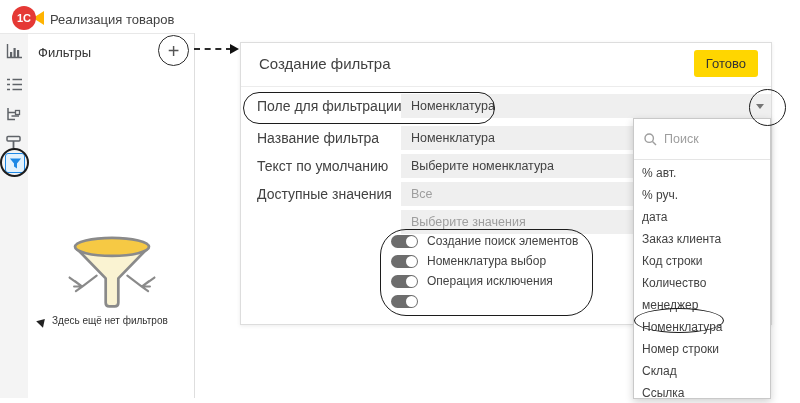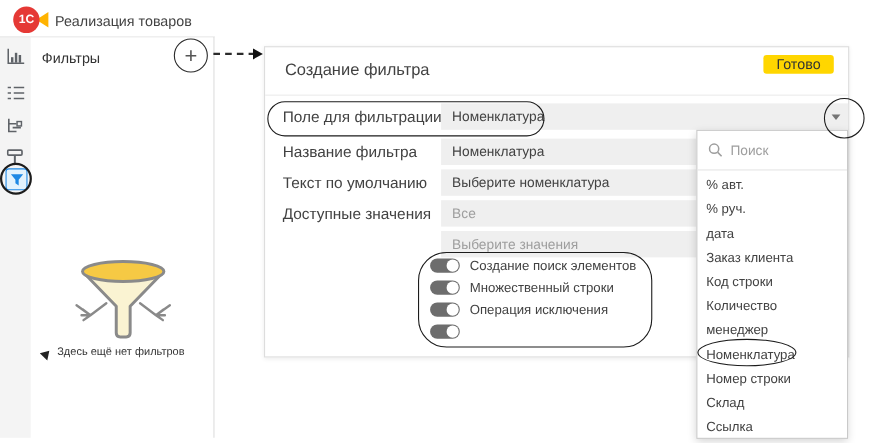--- a/index.html
+++ b/index.html
@@ -44,40 +44,40 @@
   .empty-text { left:52px; top:315px; font-size:10px; color:#333; }
   .cursor-mark { left:36px; top:318px; width:0; height:0;
     border-top:4px solid transparent; border-bottom:5px solid transparent;
     border-right:8px solid #222; transform:rotate(12deg);}
 
   
   .dialog { left:240px; top:42px; width:532px; height:283px; background:#fff;
     border:1px solid #ddd; box-shadow:0 1px 4px rgba(0,0,0,.08); z-index:2; }
   .dlg-title { position:absolute; left:18px; top:12px; font-size:15px; color:#424242; }
   .done-btn { position:absolute; right:13px; top:7px; background:#ffd600; color:#333;
-    font-size:13px; font-weight:500; border:none; border-radius:3px; padding:1px 12px; cursor:pointer;}
+    font-size:13px; font-weight:500; border:none; border-radius:3px; padding:6px 12px; cursor:pointer;}
   .dlg-divider { position:absolute; left:0; top:43px; width:100%; border-bottom:1px solid #ececec; }
   .frow { position:absolute; left:0; width:100%; height:26px; }
   .frow .lbl { position:absolute; left:16px; top:0; line-height:24px; font-size:14px; color:#424242; }
   .frow .field { position:absolute; left:160px; top:0; width:370px; height:24px;
     background:#efefef; line-height:24px; padding-left:10px; font-size:12.5px; color:#424242; }
   .frow .field.muted { color:#9e9e9e; }
   .caret { position:absolute; right:7px; top:10px; width:0; height:0;
     border-left:4px solid transparent; border-right:4px solid transparent;
     border-top:5px solid #757575; }
   .trow { position:absolute; left:150px; height:16px; display:flex; align-items:center; gap:9px; }
   .toggle { width:27px; height:13px; border-radius:8px; background:#6d6d6d; position:relative; flex:none; cursor:pointer;}
   .toggle::after { content:""; position:absolute; right:1px; top:1px; width:11px; height:11px;
     border-radius:50%; background:#fff; }
   .tlabel { font-size:12px; color:#424242; white-space:nowrap; }
 
   
   .dropdown { left:633px; top:118px; width:138px; height:281px; background:#fff;
     border:1px solid #c9c9c9; box-shadow:0 3px 8px rgba(0,0,0,.18); z-index:10; }
-  .dd-search { height:36px; border-bottom:1px solid #e5e5e5; display:flex; align-items:center;
+  .dd-search { height:41px; border-bottom:1px solid #e5e5e5; display:flex; align-items:center;
     padding:8px 10px; gap:7px; }
   .dd-search input { border:none; outline:none; width:85px; font-size:12.5px;
     font-family:"Liberation Sans",sans-serif; color:#424242; background:transparent;}
   .dd-search input::placeholder { color:#9e9e9e; }
   .dd-list { padding-top:2px; }
   .dd-item { height:22px; line-height:22px; padding-left:8px; font-size:12px; color:#424242; cursor:pointer;}
 
   
   .ann { position:absolute; border:1.7px solid #1c1c1c; pointer-events:none; z-index:20; background:transparent;}
   .ann-row1   { left:243px; top:92px;  width:252px; height:32px; border-radius:16px; }
@@ -159,21 +159,21 @@
   <div class="frow" style="top:167px">
     <div class="field muted">Выберите значения</div>
   </div>
 
   <div class="trow" style="top:190px">
     <span class="toggle"></span>
     <span class="tlabel">Создание поиск элементов</span>
   </div>
   <div class="trow" style="top:210px">
     <span class="toggle"></span>
-    <span class="tlabel">Множественный строки</span>
+    <span class="tlabel">Номенклатура выбор</span>
   </div>
   <div class="trow" style="top:230px">
     <span class="toggle"></span>
     <span class="tlabel">Операция исключения</span>
   </div>
   <div class="trow" style="top:250px">
     <span class="toggle"></span>
   </div>
 </div>
 

